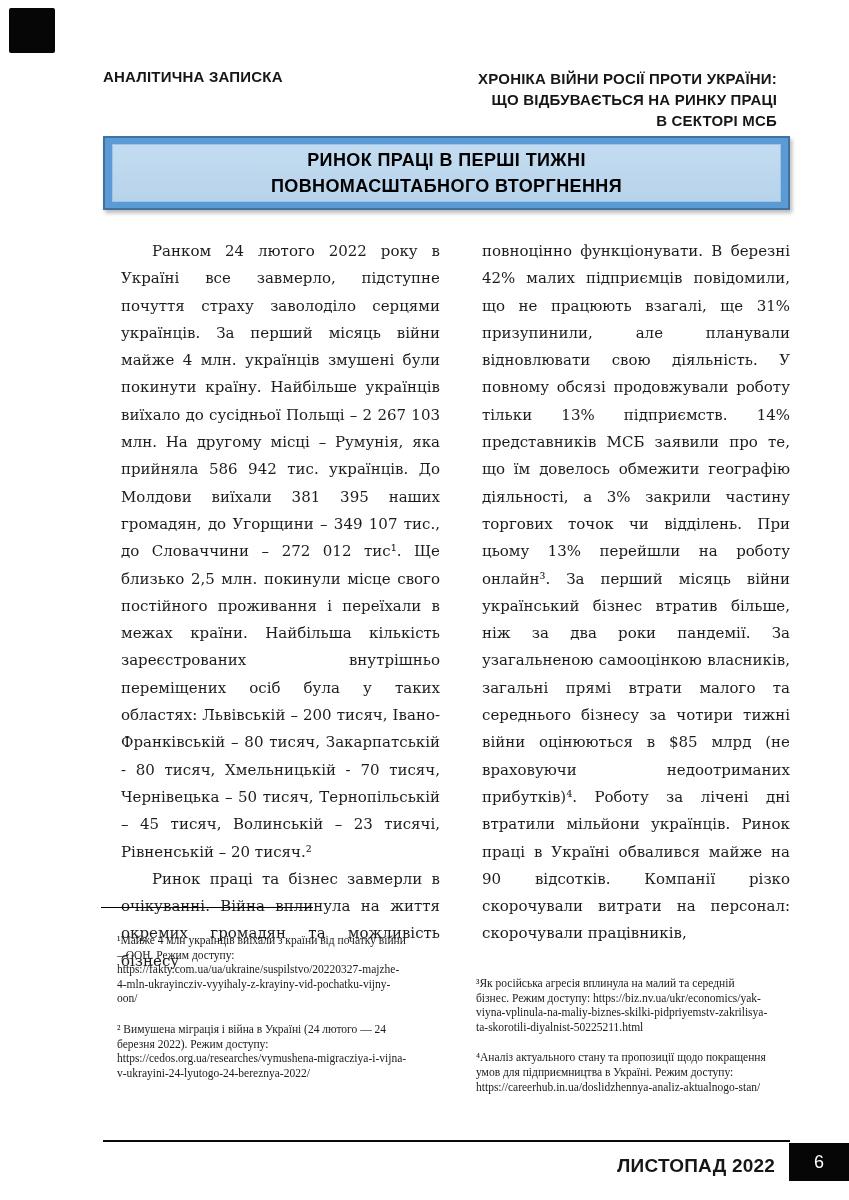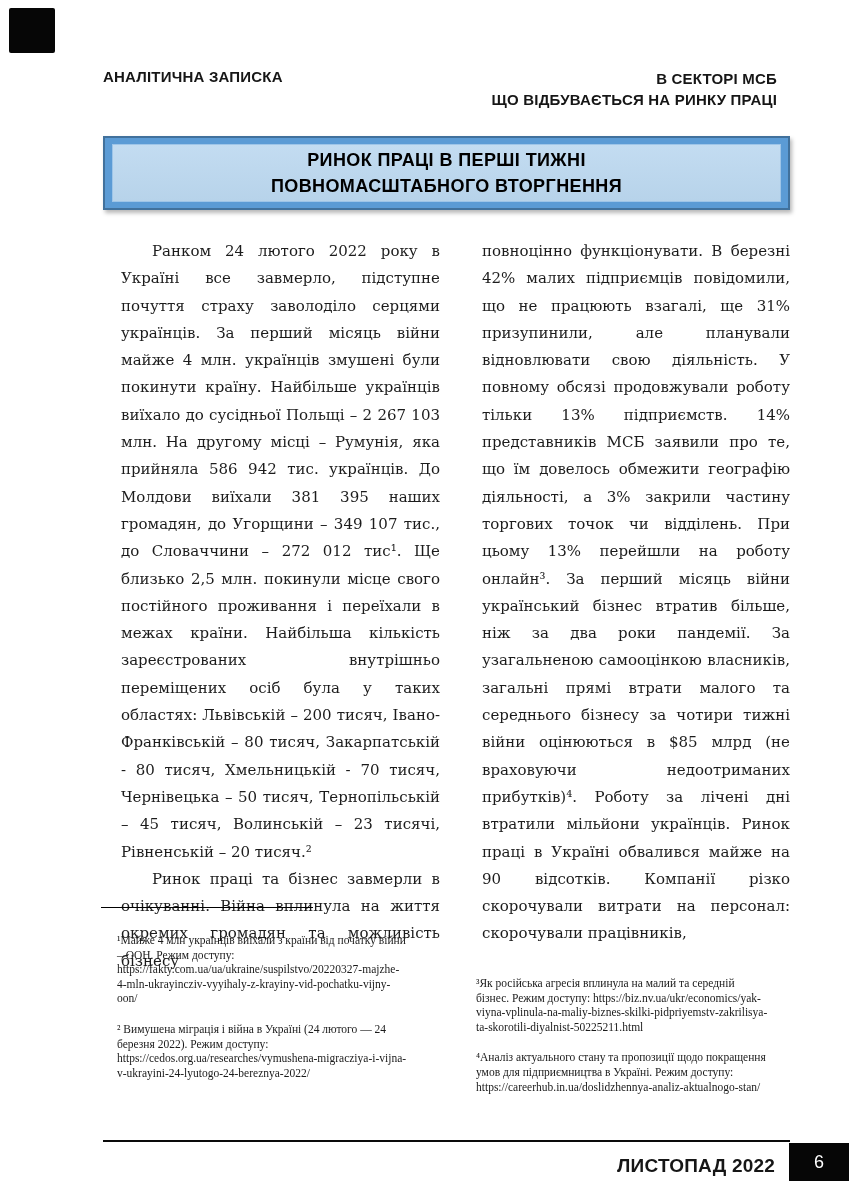--- a/index.html
+++ b/index.html
@@ -164,22 +164,23 @@
 </head>
 <body>
 
 <div class="page">
 
   <div class="corner-square"></div>
 
   <div class="header-left">АНАЛІТИЧНА ЗАПИСКА</div>
 
   <div class="header-right">
+    <div>ХРОНІКА ВІЙНИ РОСІЇ ПРОТИ УКРАЇНИ:</div>
+    <div>ЩО ВІДБУВАЄТЬСЯ НА РИНКУ ПРАЦІ</div>
     <div>В СЕКТОРІ МСБ</div>
-    <div>ЩО ВІДБУВАЄТЬСЯ НА РИНКУ ПРАЦІ</div>
   </div>
 
   <div class="banner">
     <div class="banner-inner">
       <div class="banner-title">
         <div>РИНОК ПРАЦІ В ПЕРШІ ТИЖНІ</div>
         <div>ПОВНОМАСШТАБНОГО ВТОРГНЕННЯ</div>
       </div>
     </div>
   </div>

